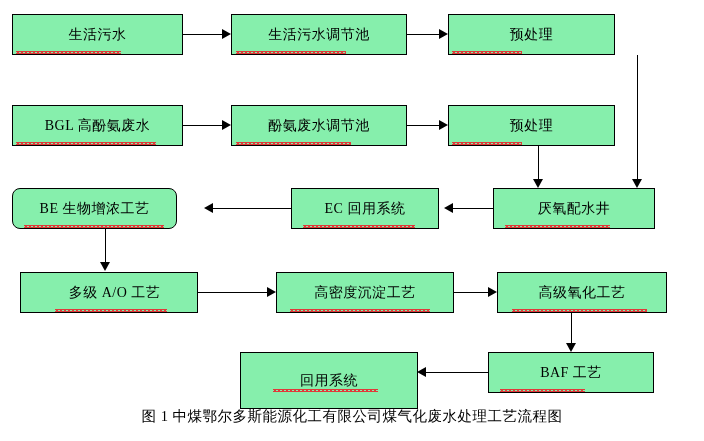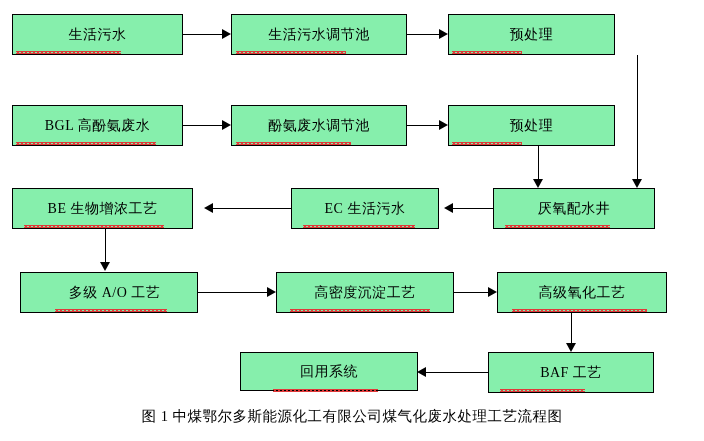--- a/index.html
+++ b/index.html
@@ -119,27 +119,27 @@
   <div class="node" style="left:231px; top:105px; width:176px; height:41px;font-family:Liberation Mono, monospace;">
     <span class="label">酚氨废水调节池</span>
   </div>
   <div class="squiggle" style="left:236px; top:142px; width:115px;"></div>
 
   <div class="node" style="left:448px; top:105px; width:167px; height:41px;">
     <span class="label">预处理</span>
   </div>
   <div class="squiggle" style="left:452px; top:142px; width:70px;"></div>
 
-  <div class="node" style="left:12px; top:188px; width:181px; height:41px;">
+  <div class="node" style="left:12px; top:188px; width:165px; height:41px;border-radius:8px;">
     <span class="label">BE 生物增浓工艺</span>
   </div>
   <div class="squiggle" style="left:24px; top:225px; width:140px;"></div>
 
   <div class="node" style="left:291px; top:188px; width:148px; height:41px;">
-    <span class="label">EC 生活污水</span>
+    <span class="label">EC 回用系统</span>
   </div>
   <div class="squiggle" style="left:303px; top:225px; width:112px;"></div>
 
   <div class="node" style="left:493px; top:188px; width:162px; height:41px;">
     <span class="label">厌氧配水井</span>
   </div>
   <div class="squiggle" style="left:505px; top:225px; width:105px;"></div>
 
   <div class="node" style="left:20px; top:272px; width:178px; height:41px;padding-left:11px;">
     <span class="label">多级 A/O 工艺</span>
@@ -149,21 +149,21 @@
   <div class="node" style="left:276px; top:272px; width:178px; height:41px;">
     <span class="label">高密度沉淀工艺</span>
   </div>
   <div class="squiggle" style="left:290px; top:309px; width:140px;"></div>
 
   <div class="node" style="left:497px; top:272px; width:170px; height:41px;">
     <span class="label">高级氧化工艺</span>
   </div>
   <div class="squiggle" style="left:512px; top:309px; width:135px;"></div>
 
-  <div class="node" style="left:240px; top:352px; width:178px; height:39px;">
+  <div class="node" style="left:240px; top:352px; width:178px; height:57px;">
     <span class="label">回用系统</span>
   </div>
   <div class="squiggle" style="left:273px; top:389px; width:105px;"></div>
 
   <div class="node" style="left:488px; top:352px; width:166px; height:41px;">
     <span class="label">BAF 工艺</span>
   </div>
   <div class="squiggle" style="left:500px; top:389px; width:85px;"></div>
 
   <div class="hline" style="left:183px; top:34px; width:40px;"></div>

